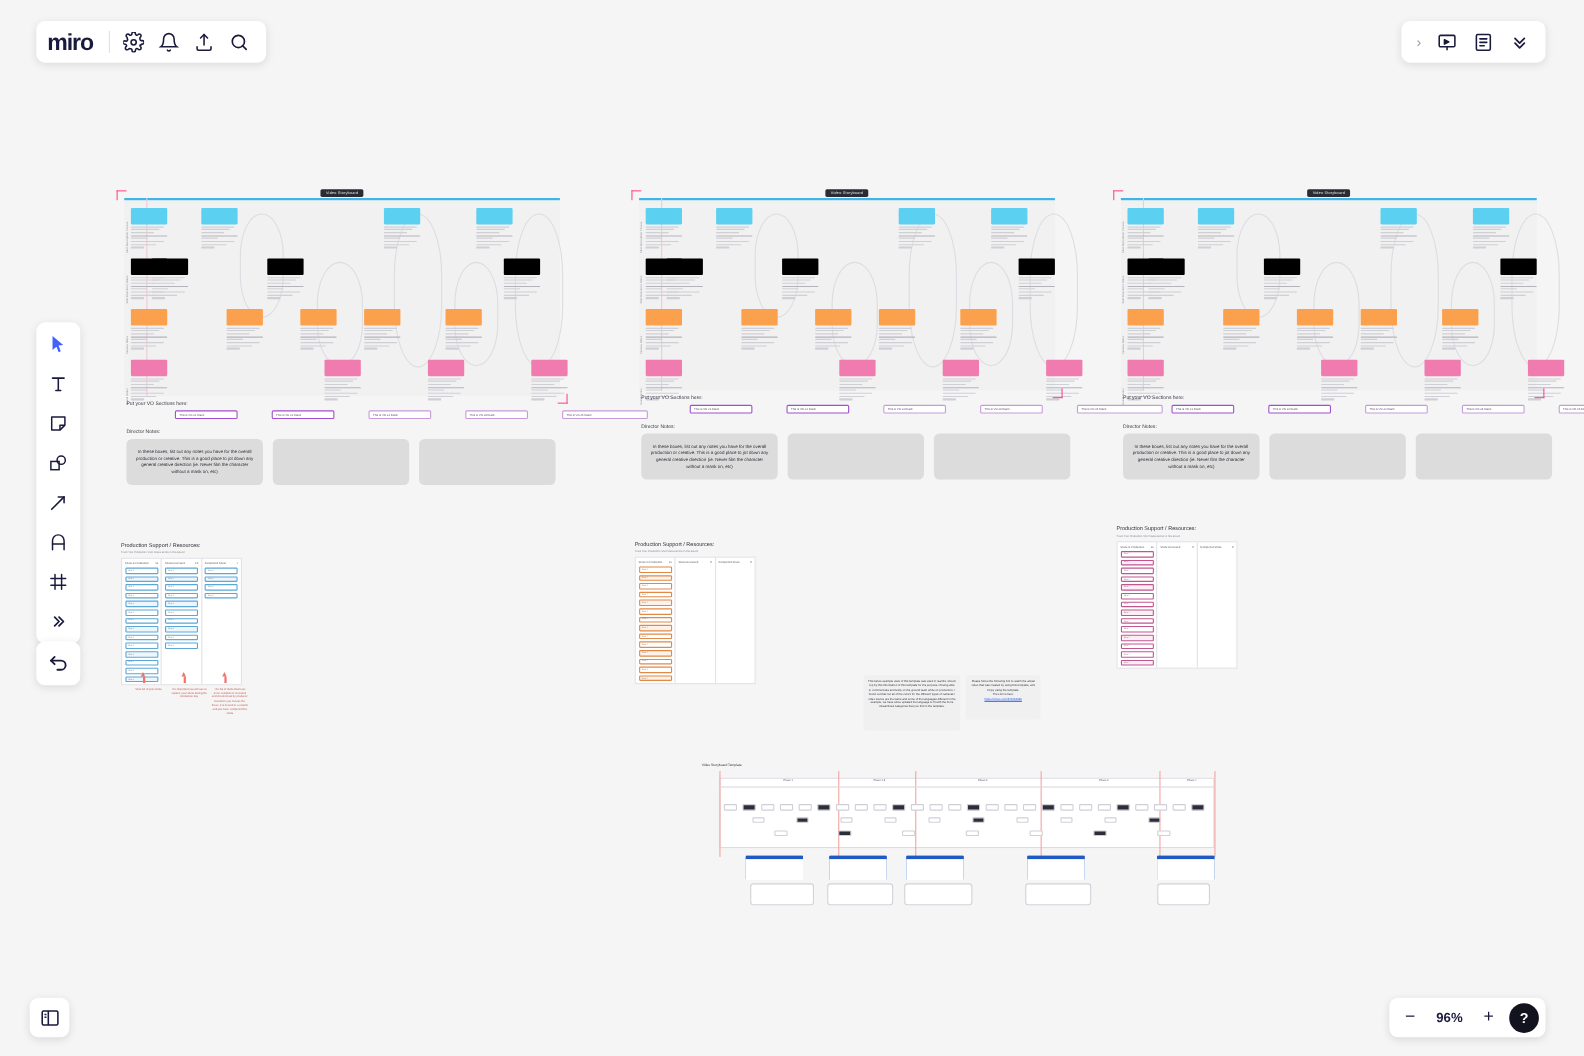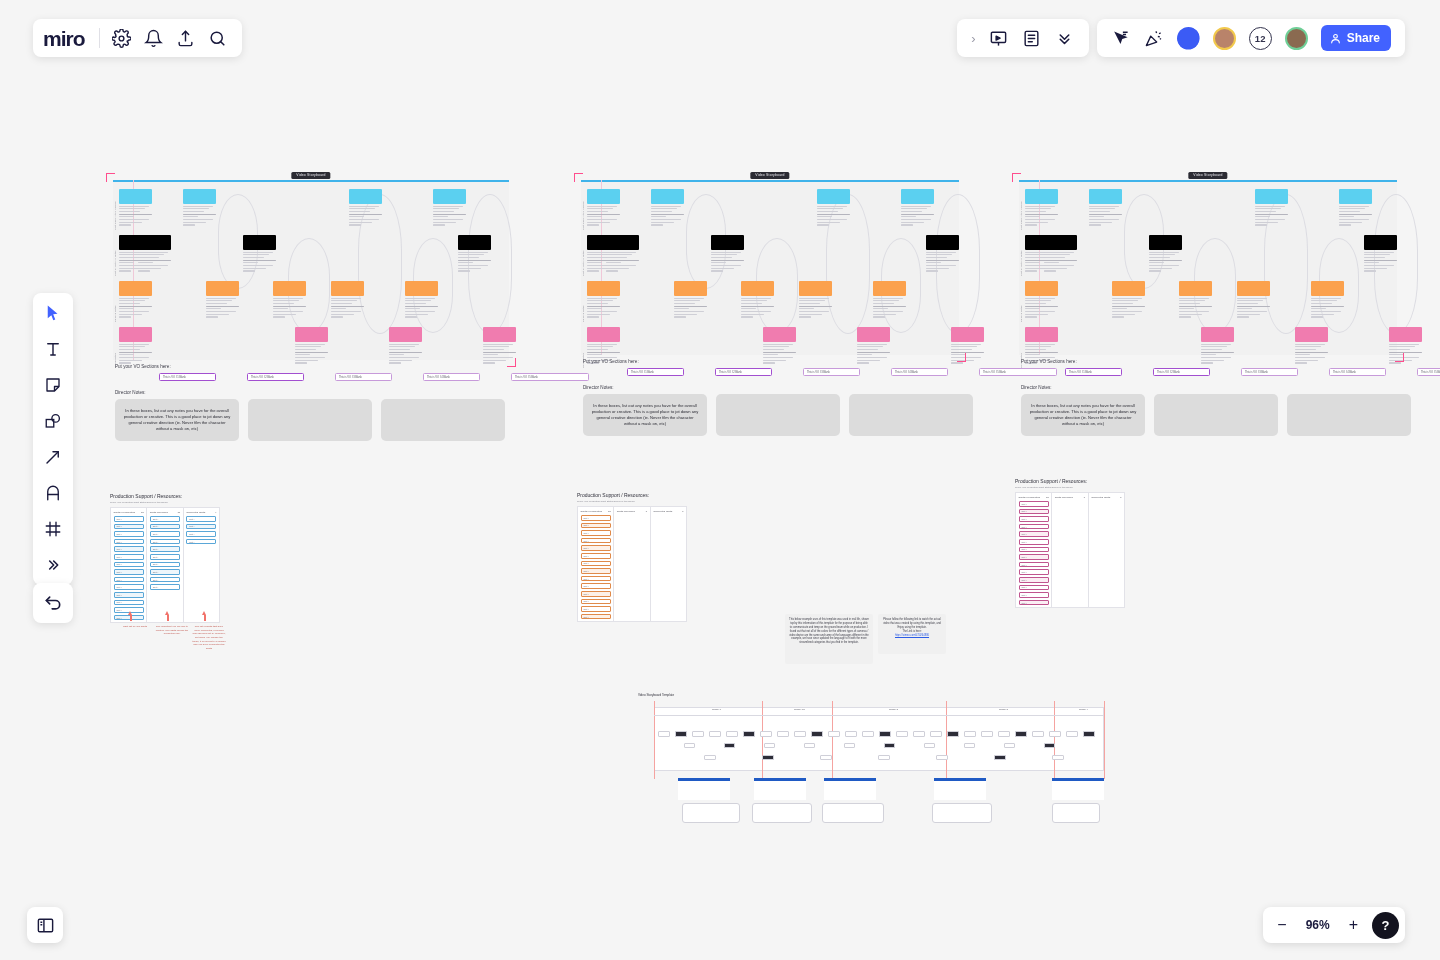--- a/index.html
+++ b/index.html
@@ -185,45 +185,20 @@
         <svg width="19" height="19" viewBox="0 0 24 24" fill="none" stroke="#1a1a3d" stroke-width="1.8" stroke-linecap="round">
           <rect x="4" y="3" width="16" height="18" rx="1.6"></rect>
             <path d="M8 8h8M8 12h8M8 16h5"></path>
         </svg>
       </div>
       <div class="ic">
         <svg width="17" height="17" viewBox="0 0 24 24" fill="none" stroke="#1a1a3d" stroke-width="2.2" stroke-linecap="round" stroke-linejoin="round">
           <path d="M6 7l6 6 6-6"></path>
             <path d="M6 13l6 6 6-6"></path>
         </svg>
-      </div>
-    </div>
-    <div class="tr-bar">
-      <div class="ic">
-        <svg width="19" height="19" viewBox="0 0 24 24" fill="none" stroke="#1a1a3d" stroke-width="1.8" stroke-linejoin="round">
-          <path d="M4 3l8 16 2.2-6.4L21 10.5z" fill="#1a1a3d" stroke="none"></path>
-            <path d="M15 4h6M15 7h4"></path>
-        </svg>
-      </div>
-      <div class="ic">
-        <svg width="19" height="19" viewBox="0 0 24 24" fill="none" stroke="#1a1a3d" stroke-width="1.7" stroke-linejoin="round">
-          <path d="M3 21l5.5-12L16 16.5z"></path>
-            <path d="M15 3l1 2M19 6l2-1M17.5 9.5l2.5.5M20 12l1.5 1"></path>
-        </svg>
-      </div>
-      <div class="avatar av-blue"></div>
-      <div class="avatar av-ring"></div>
-      <div class="avatar av-count">12</div>
-      <div class="avatar av-ring2"></div>
-      <div class="share-btn">
-        <svg width="13" height="13" viewBox="0 0 24 24" fill="none" stroke="#fff" stroke-width="2.1" stroke-linecap="round">
-          <circle cx="12" cy="8" r="3.4"></circle>
-            <path d="M5 20c0-3.8 3.1-6 7-6s7 2.2 7 6"></path>
-        </svg>
-        <span>Share</span>
       </div>
     </div>
   </div>
 
   <div class="rail">
     <div class="ic">
       <svg width="18" height="18" viewBox="0 0 24 24">
           <path d="M5 2l13 11-5.7.6L15 20.5l-2.6 1.1-2.6-6.6L5 19z" fill="#4262ff"></path>
         </svg>
     </div>

